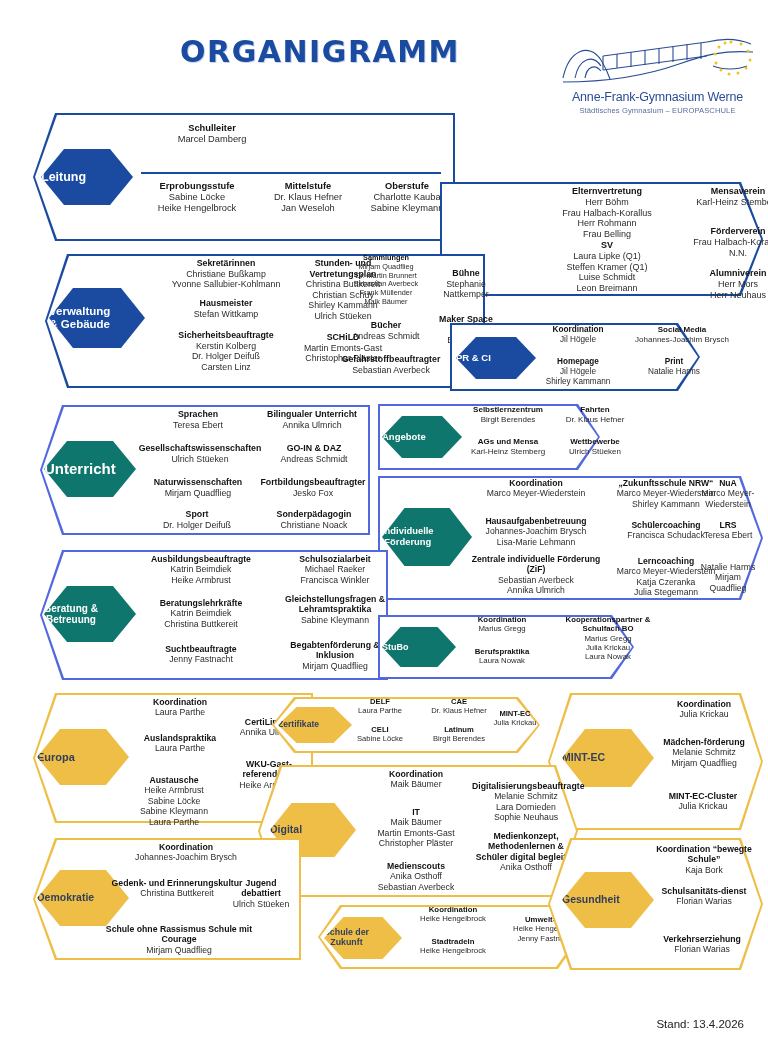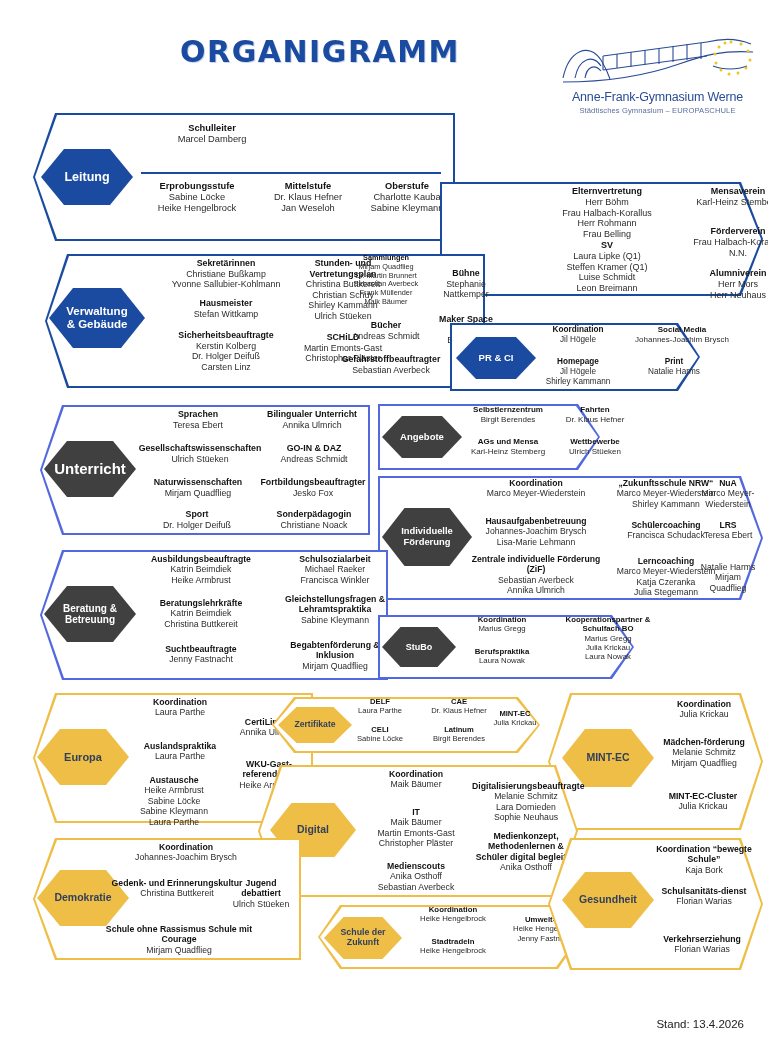--- a/index.html
+++ b/index.html
@@ -38,27 +38,27 @@
   
   .band {
     position:absolute;
     border:2px solid #1b4ba0;
     background:#fff;
   }
 
   
   .chip {
     position:absolute;
-    display:flex; align-items:center; justify-content:center;
+    display:flex; align-items:center; 
     text-align:center;
     color:#ffffff; font-weight:bold; line-height:1.12;
     clip-path: polygon(25% 0%, 75% 0%, 100% 50%, 75% 100%, 25% 100%, 0% 50%);
   }
   .chip.dark  { background:#1b4ba0; }
-  .chip.mid   { background:#404040; }
+  .chip.mid   { background:#0f766e; }
   .chip.gold  { background:#eebe47; color:#33405c; }
 
   
   .grp { position:absolute; text-align:center; line-height:1.2; }
   .grp .h { font-weight:bold; display:block; color:#121212; }
   .grp .n { display:block; color:#2b2b2b; }
 
   .rule { position:absolute; height:2px; background:#1b4ba0; }
 
   .footer {
@@ -429,21 +429,21 @@
       <div style="position: absolute; left: 2px; top: 2px; width: 276px; height: 126px; background: rgb(255, 255, 255); clip-path: polygon(7.97101% 0%, 100% 0%, 100% 100%, 7.97101% 100%, 0% 50%);"></div>
     </div>
     <div style="position: absolute; left: 33px; top: 693px; width: 280px; height: 130px;">
       <div class="chip gold" style="left: 4px; top: 36px; width: 92px; height: 56px; font-size: 11px;">
         <span>Europa</span>
       </div>
       <div class="grp" style="left: 84px; top: 4px; width: 126px; font-size: 8.7px;">
         <span class="h">Koordination</span>
         <span class="n">Laura Parthe</span>
       </div>
-      <div class="grp" style="left: 84px; top: 48px; width: 126px; font-size: 8.7px;">
+      <div class="grp" style="left: 84px; top: 40px; width: 126px; font-size: 8.7px;">
         <span class="h">Auslandspraktika</span>
         <span class="n">Laura Parthe</span>
       </div>
       <div class="grp" style="left: 78px; top: 82px; width: 126px; font-size: 8.7px;">
         <span class="h">Austausche</span>
         <span class="n">Heike Armbrust</span>
         <span class="n">Sabine Löcke</span>
         <span class="n">Sabine Kleymann</span>
         <span class="n">Laura Parthe</span>
       </div>

